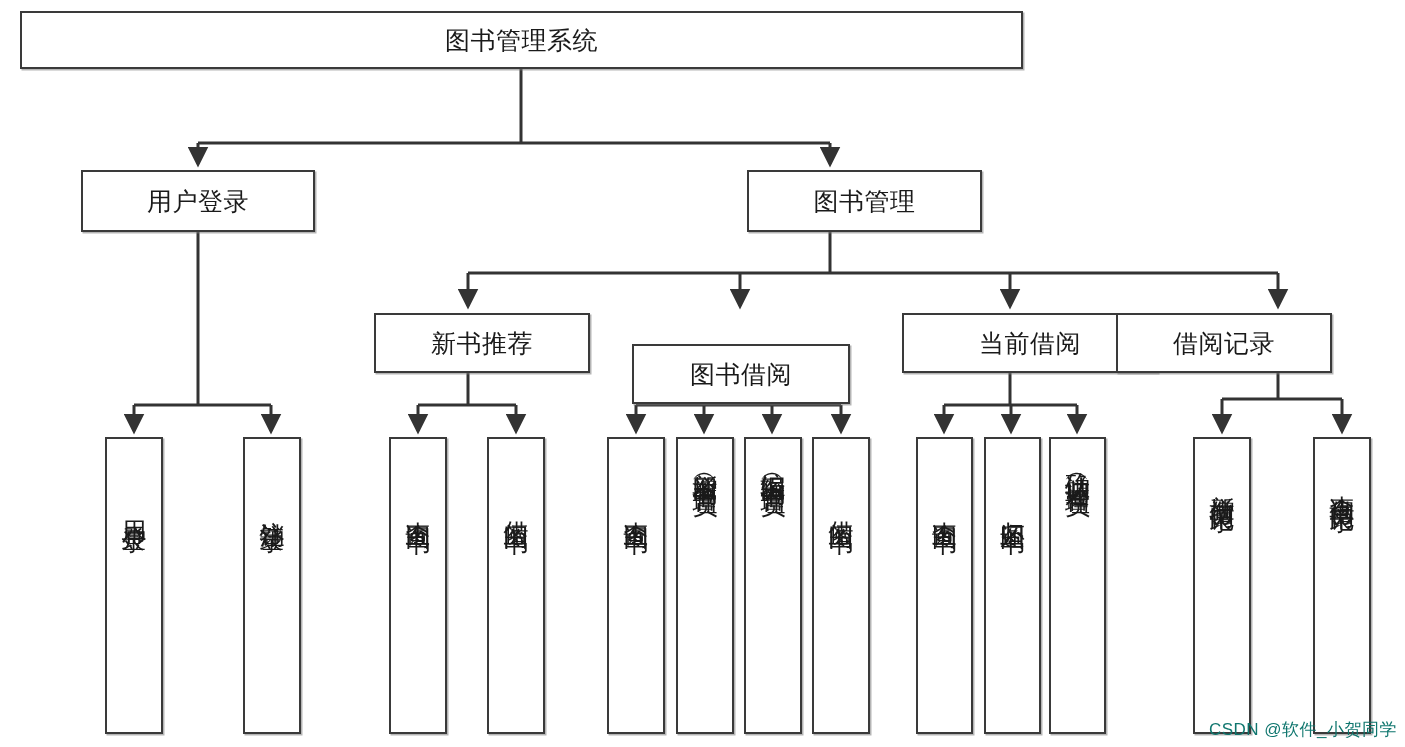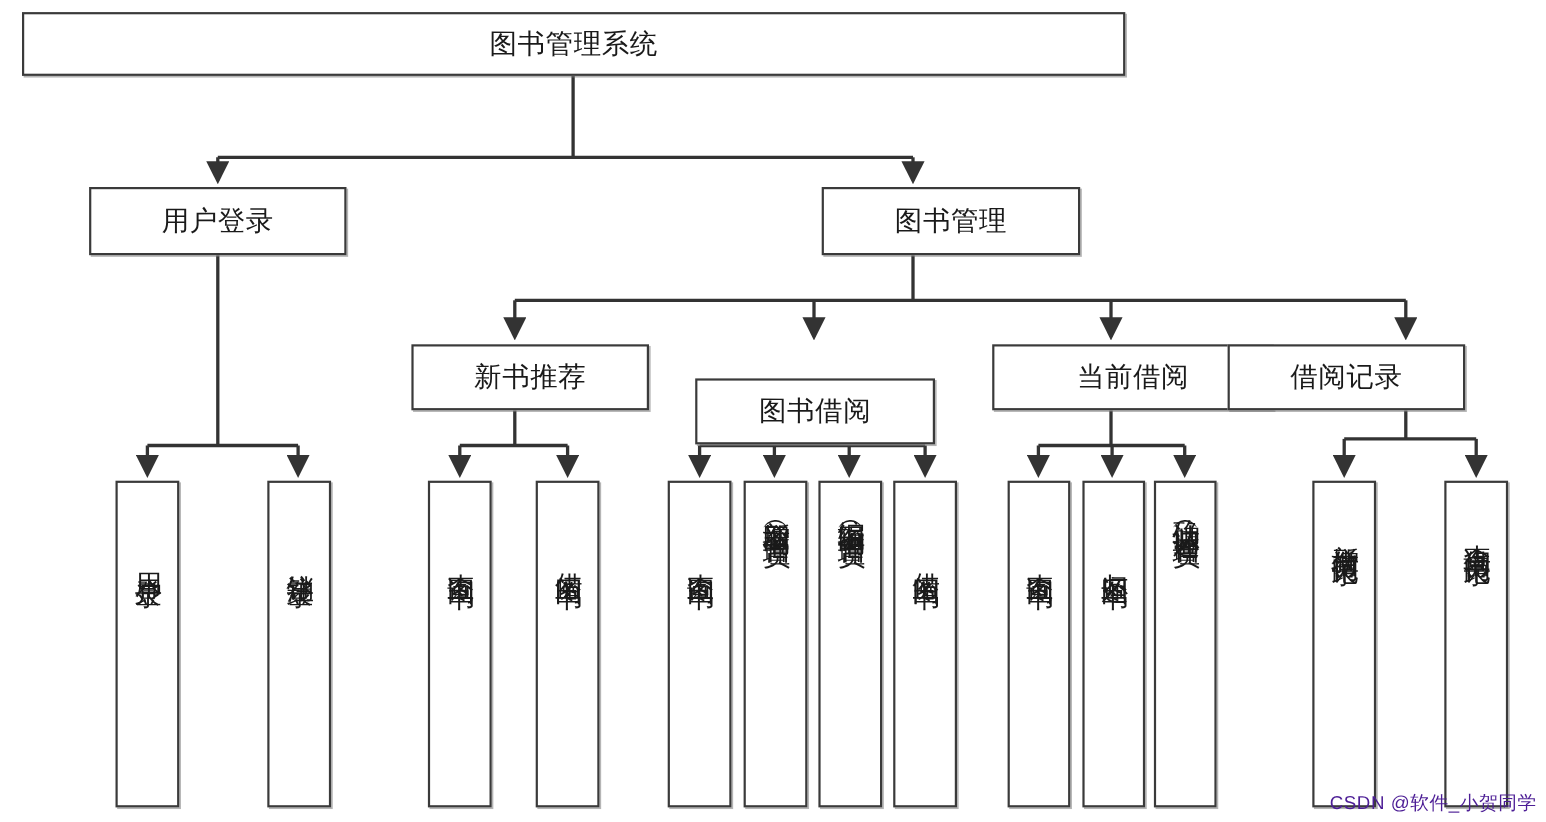--- a/index.html
+++ b/index.html
@@ -71,21 +71,21 @@
     padding-top: 62px;
   }
   .node.vert.medium {
     padding-top: 36px;
   }
   #watermark {
     position: absolute;
     right: 8px;
     bottom: 6px;
     font-size: 17px;
-    color: #4c1d95;
+    color: #0f766e;
     letter-spacing: 0.5px;
     white-space: nowrap;
     pointer-events: none;
   }
 </style>
 </head>
 <body>
 
 <div id="diagram-canvas">
 

